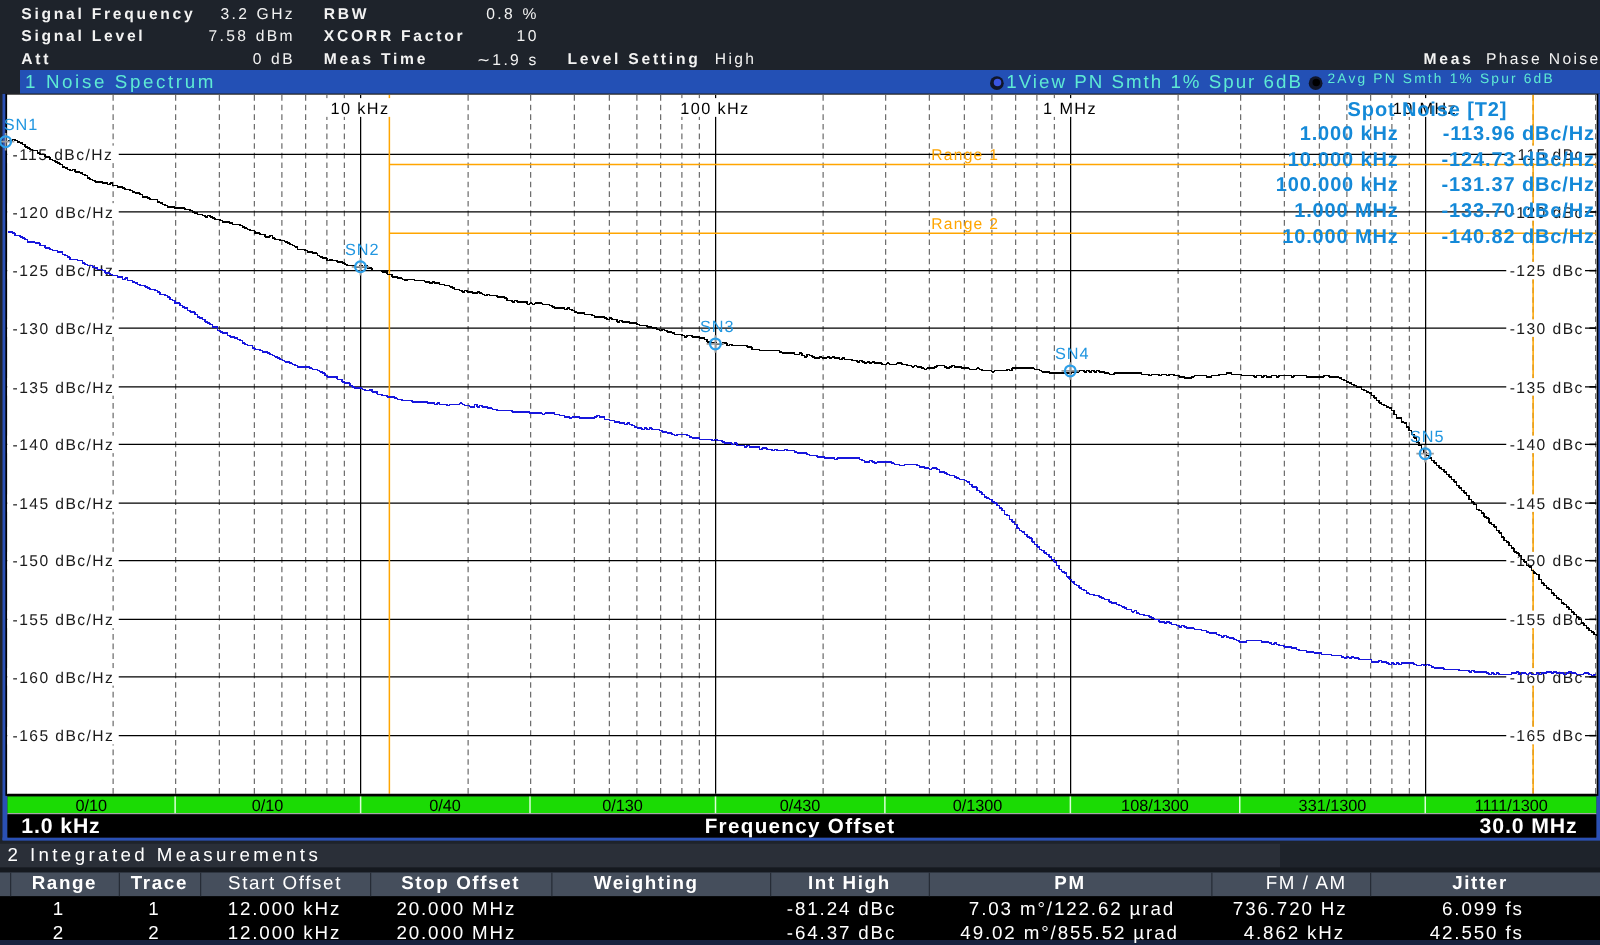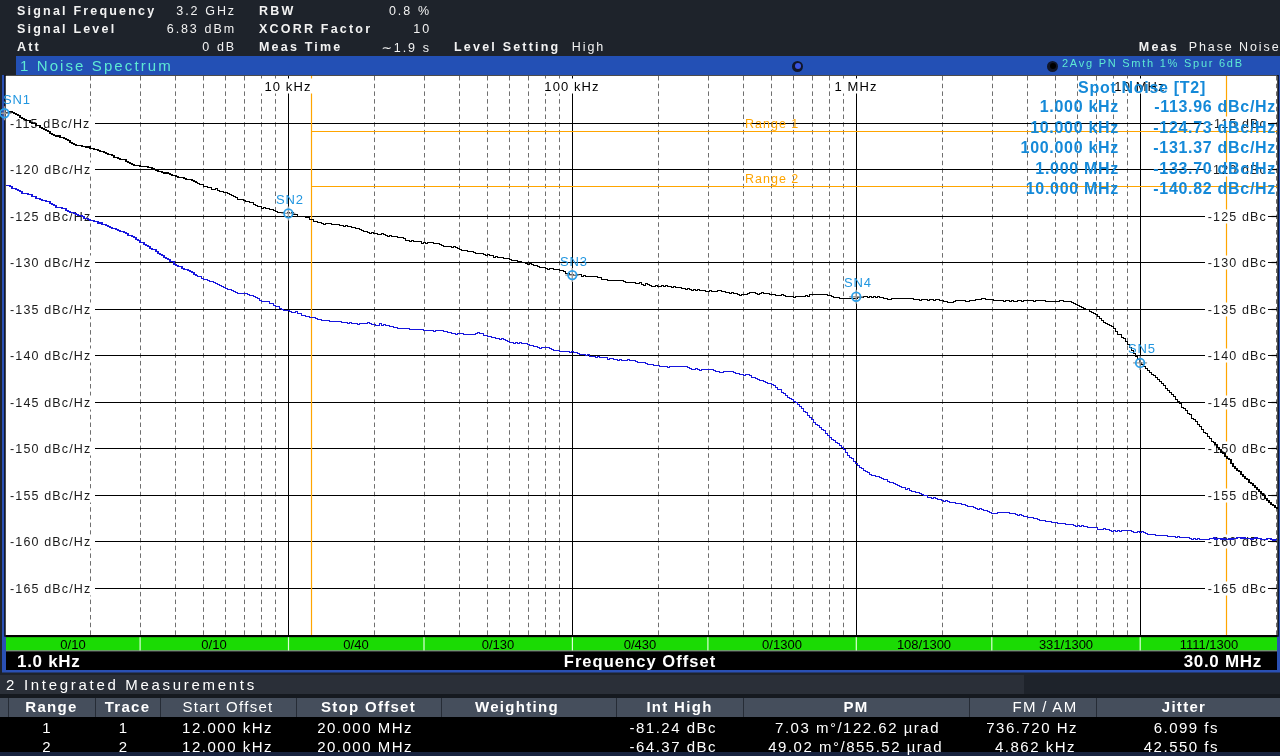--- a/index.html
+++ b/index.html
@@ -9,34 +9,35 @@
 .tbar { position:absolute; left:16px; top:56px; width:1280px; height:19px; background:#2350b5; color:#5eead4; }
 .row { position:absolute; color:#fff; font-size:15px; letter-spacing:1.6px; white-space:nowrap; }
 </style></head>
 <body>
 
 <div class="abs hdr" style="left:17px;top:4px"><b>Signal Frequency</b></div>
 <div class="abs hdr" style="left:236px;top:4px;transform:translateX(-100%)">3.2  GHz</div>
 <div class="abs hdr" style="left:259px;top:4px"><b>RBW</b></div>
 <div class="abs hdr" style="left:431px;top:4px;transform:translateX(-100%)">0.8  %</div>
 <div class="abs hdr" style="left:17px;top:22px"><b>Signal Level</b></div>
-<div class="abs hdr" style="left:236px;top:22px;transform:translateX(-100%)">6.83  dBm</div>
+<div class="abs hdr" style="left:236px;top:22px;transform:translateX(-100%)">7.58  dBm</div>
 <div class="abs hdr" style="left:259px;top:22px"><b>XCORR Factor</b></div>
 <div class="abs hdr" style="left:431px;top:22px;transform:translateX(-100%)">10</div>
 <div class="abs hdr" style="left:17px;top:40px"><b>Att</b></div>
 <div class="abs hdr" style="left:236px;top:40px;transform:translateX(-100%)">0  dB</div>
 <div class="abs hdr" style="left:259px;top:40px"><b>Meas Time</b></div>
 <div class="abs hdr" style="left:431px;top:40px;transform:translateX(-100%)">∼1.9  s</div>
 <div class="abs hdr" style="left:454px;top:40px"><b>Level Setting</b> <span style="margin-left:6px">High</span></div>
 <div class="abs hdr" style="left:1280.5px;top:40px;transform:translateX(-100%)"><b>Meas</b>  Phase Noise</div>
 
 <div class="tbar">
   <div class="abs" style="left:4px;top:1px;font-size:15px;letter-spacing:2.1px">1 Noise Spectrum</div>
   <div class="abs" style="left:776px;top:4.5px;width:11px;height:11px;border-radius:50%;background:#10162a"></div>
   <div class="abs" style="left:778.5px;top:7px;width:6px;height:6px;border-radius:50%;background:#3a55e0"></div>
+  <div class="abs" style="left:789px;top:1px;font-size:15px;letter-spacing:1.6px">1View PN Smth 1% Spur 6dB</div>
   <div class="abs" style="left:1031px;top:4.5px;width:11px;height:11px;border-radius:50%;background:#10162a"></div>
   <div class="abs" style="left:1033.5px;top:7px;width:6px;height:6px;border-radius:50%;background:#000"></div>
   <div class="abs" style="left:1046px;top:1px;font-size:11px;letter-spacing:1.75px">2Avg PN Smth 1% Spur 6dB</div>
 </div>
 
 <svg width="1280" height="600" viewBox="0 75 1280 600" style="position:absolute;left:0;top:75px">
 <rect x="0" y="75" width="1280" height="600" fill="#1e232b"></rect>
 <rect x="2" y="75" width="4" height="597" fill="#2a50b4"></rect>
 <rect x="1277" y="75" width="3" height="597" fill="#2a50b4"></rect>
 <rect x="2" y="670" width="1278" height="2.5" fill="#2a50b4"></rect>

